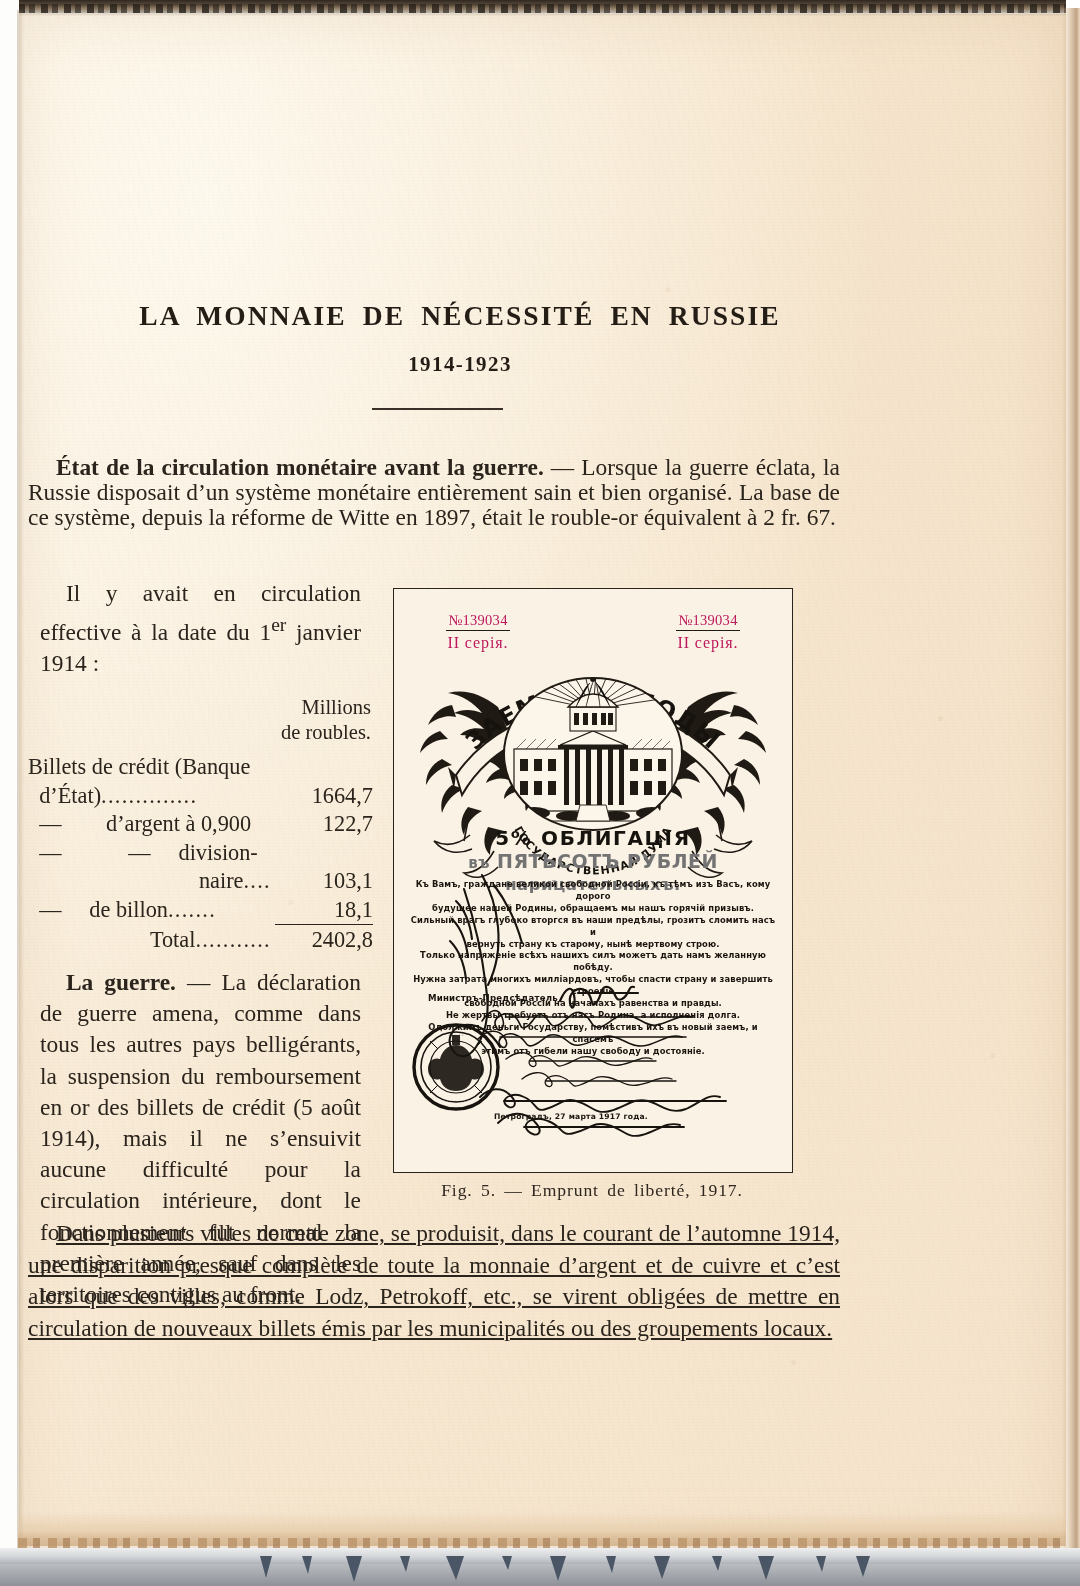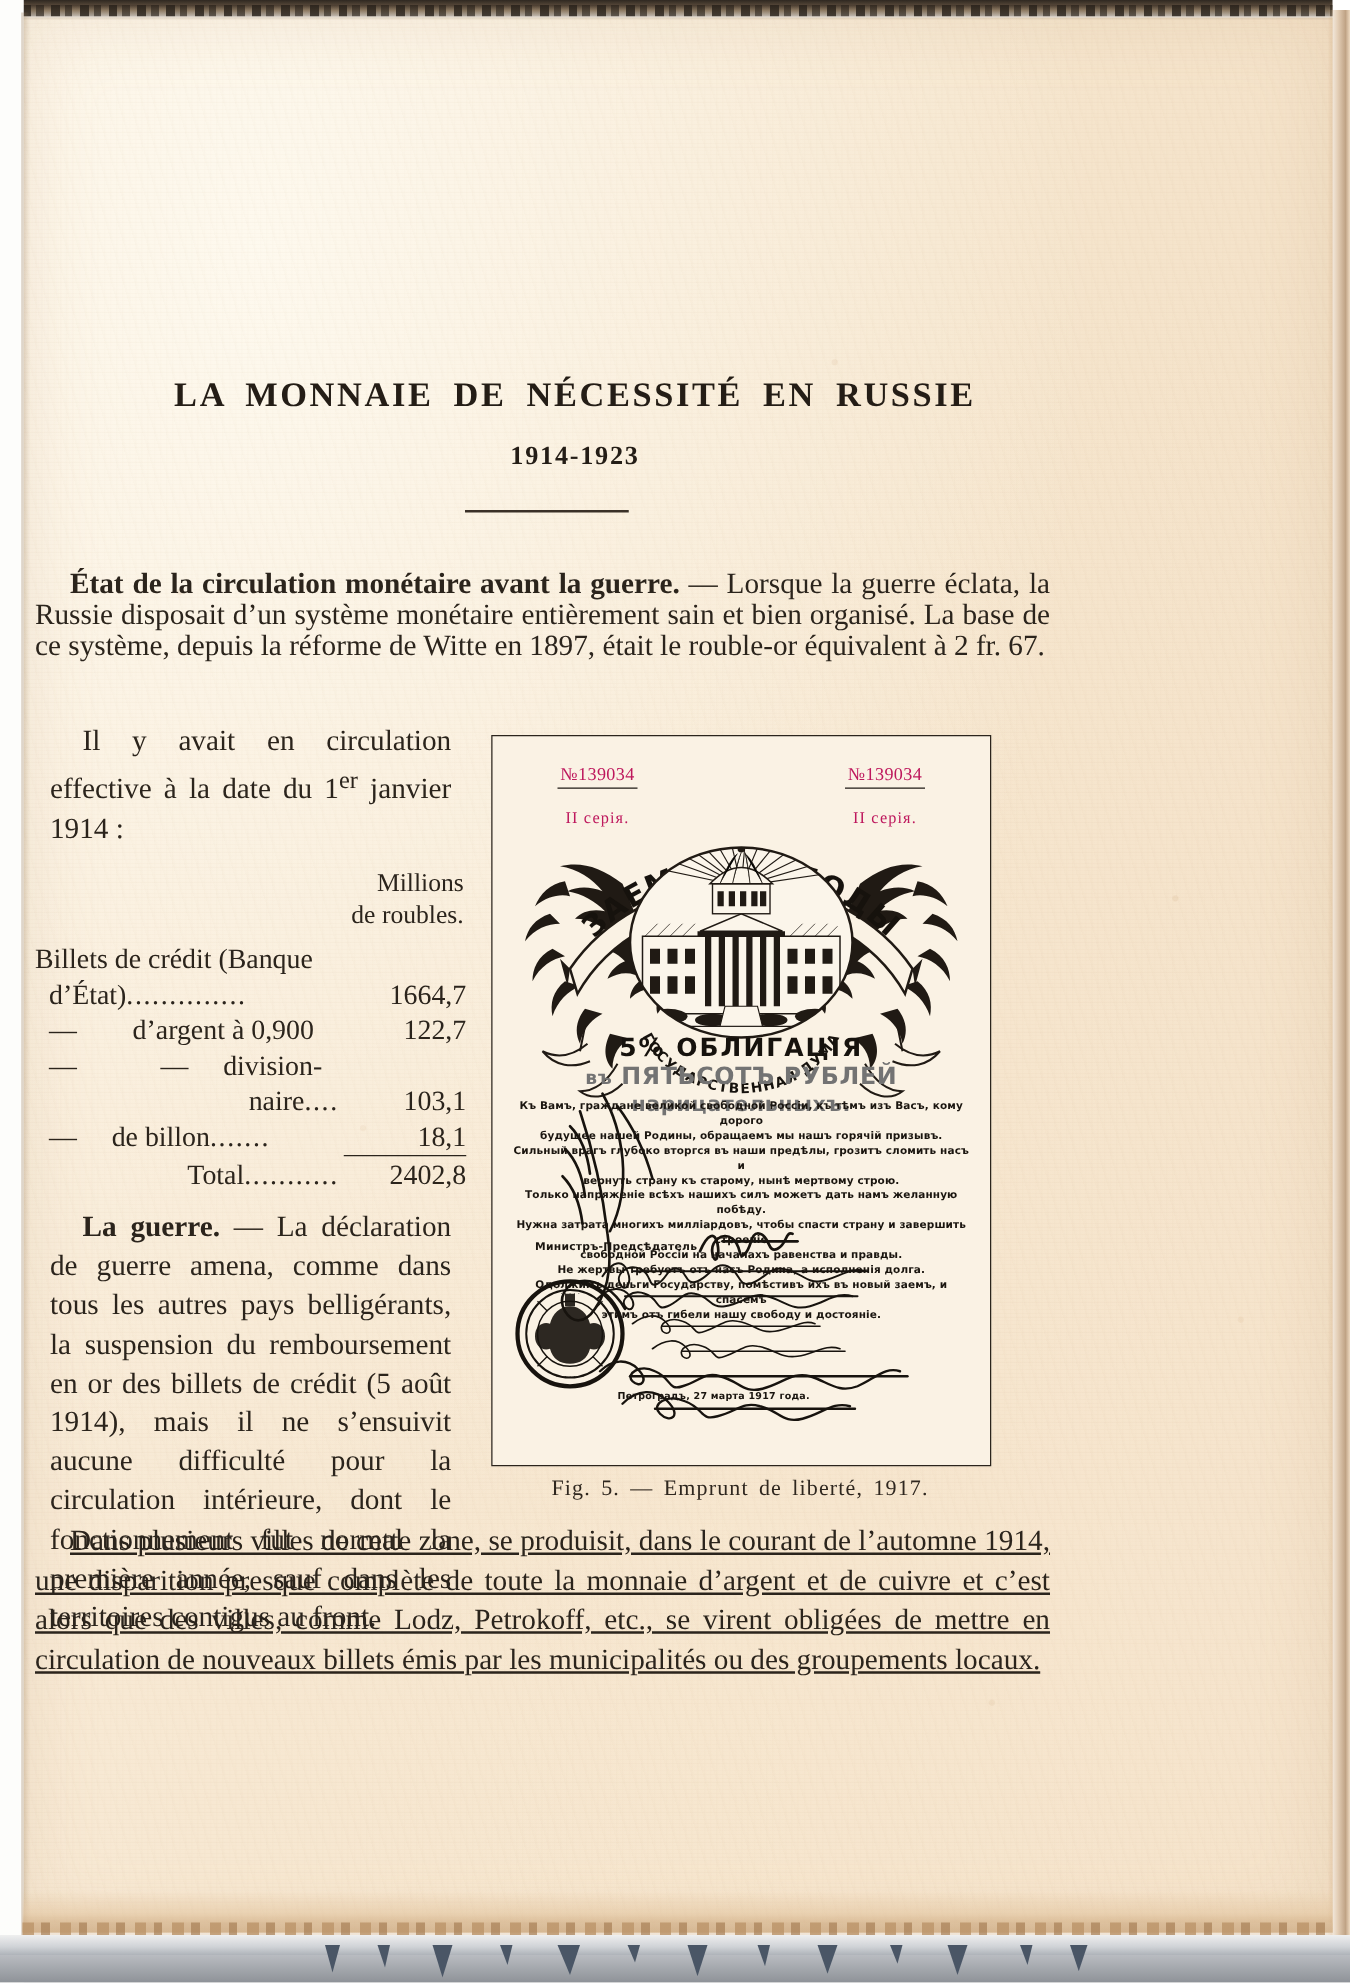--- a/index.html
+++ b/index.html
@@ -128,21 +128,21 @@
   #tail{
     position:absolute;left:28px;top:1218px;width:812px;
     font-size:23.4px;line-height:31.6px;text-align:justify;text-decoration:underline;
   }
   #tail .ind{display:inline-block;width:28px;}
 
   
   .bond{position:absolute;inset:0;}
   .bserial{position:absolute;font-family:"Liberation Serif",serif;color:#be185d;text-align:center;}
   .bserial .no{font-size:14.5px;letter-spacing:.3px;border-bottom:1.1px solid #1f1a14;padding:0 2px 1px;display:inline-block;}
-  .bserial .ser{font-size:13px;letter-spacing:.9px;margin-top:15px;}
+  .bserial .ser{font-size:16px;letter-spacing:.9px;margin-top:3px;}
   #ser-l{left:18px;top:22px;width:132px;}
   #ser-r{right:18px;top:22px;width:132px;}
 
   #denom1{position:absolute;left:0;right:0;top:237px;text-align:center;
     font-family:"DejaVu Sans",sans-serif;font-weight:700;font-size:20px;letter-spacing:1.6px;color:#16120d;}
   #denom2{position:absolute;left:0;right:0;top:261px;text-align:center;
     font-family:"DejaVu Sans",sans-serif;font-weight:700;font-size:19px;letter-spacing:.5px;color:#737373;}
   #denom2 .sm{font-size:15px;font-weight:700;}
   #denom2 .md{font-size:16.5px;font-weight:700;}
 

